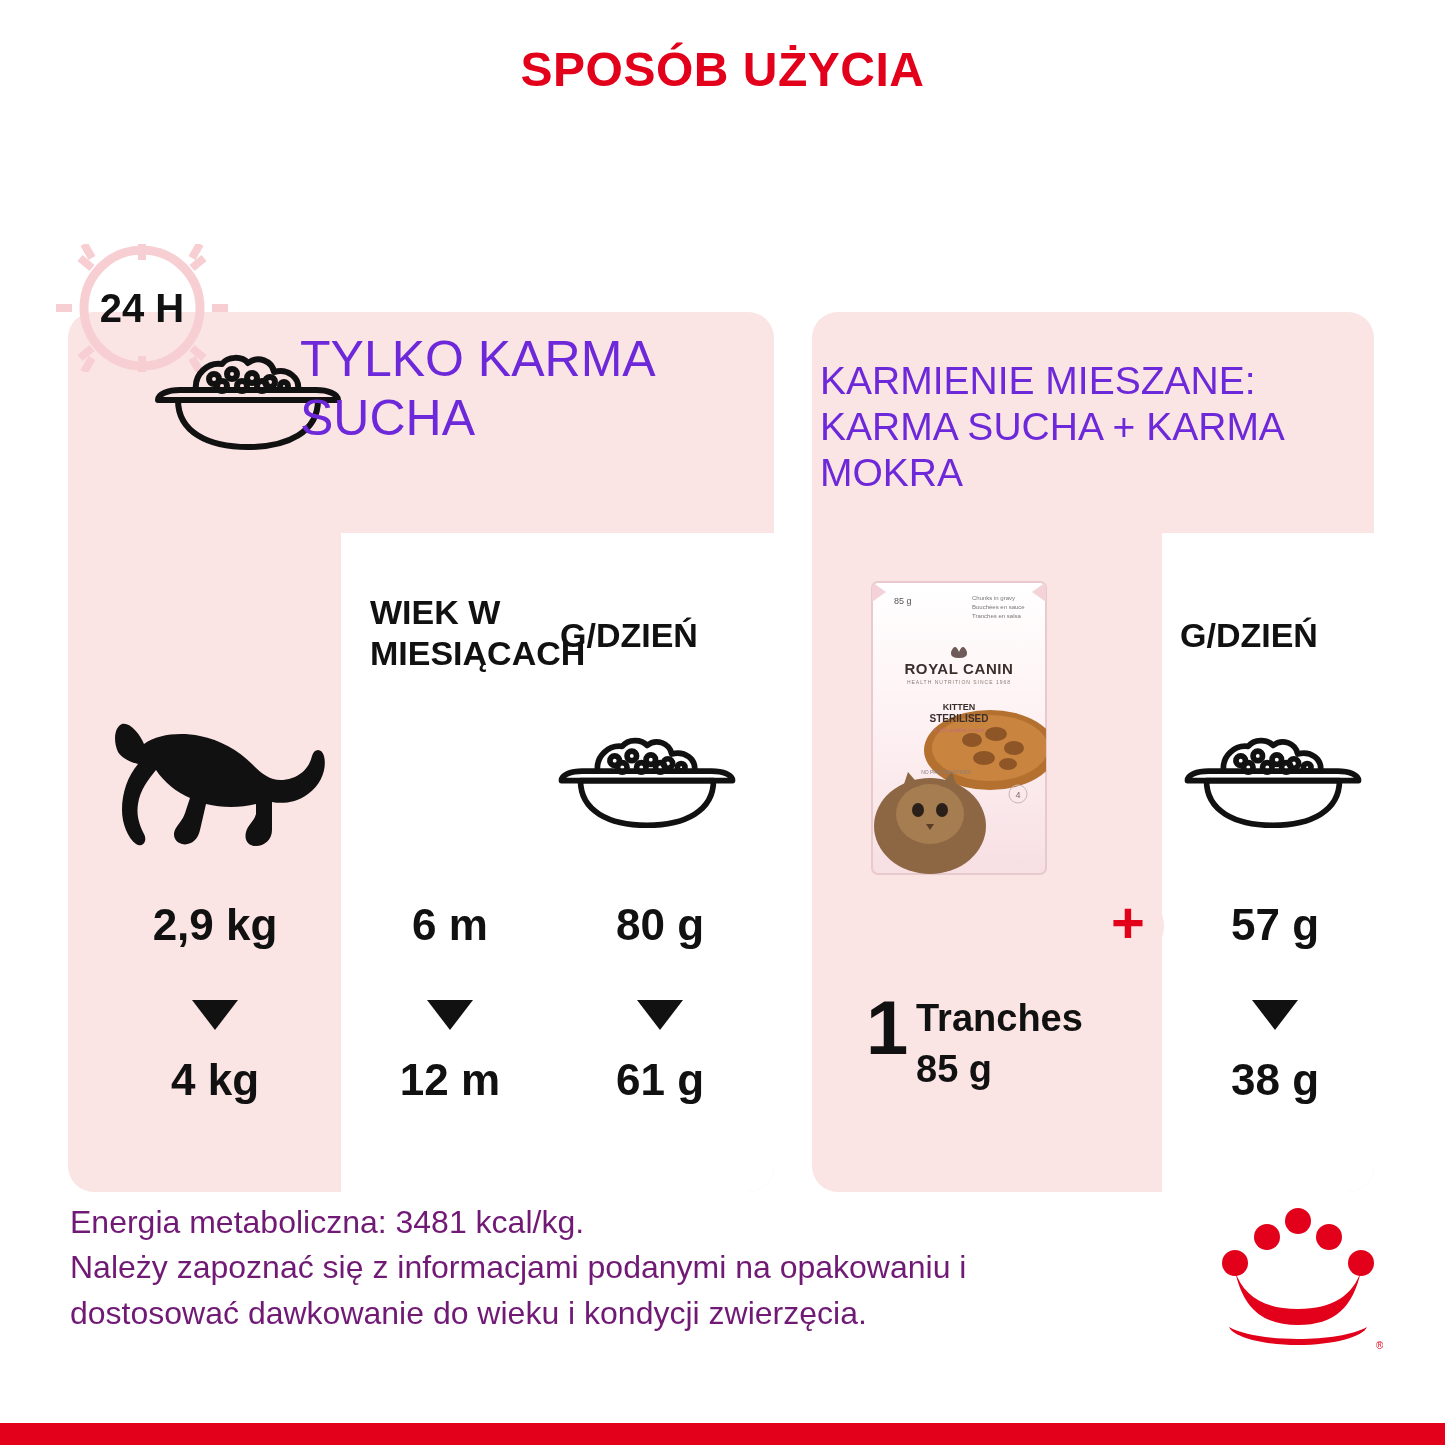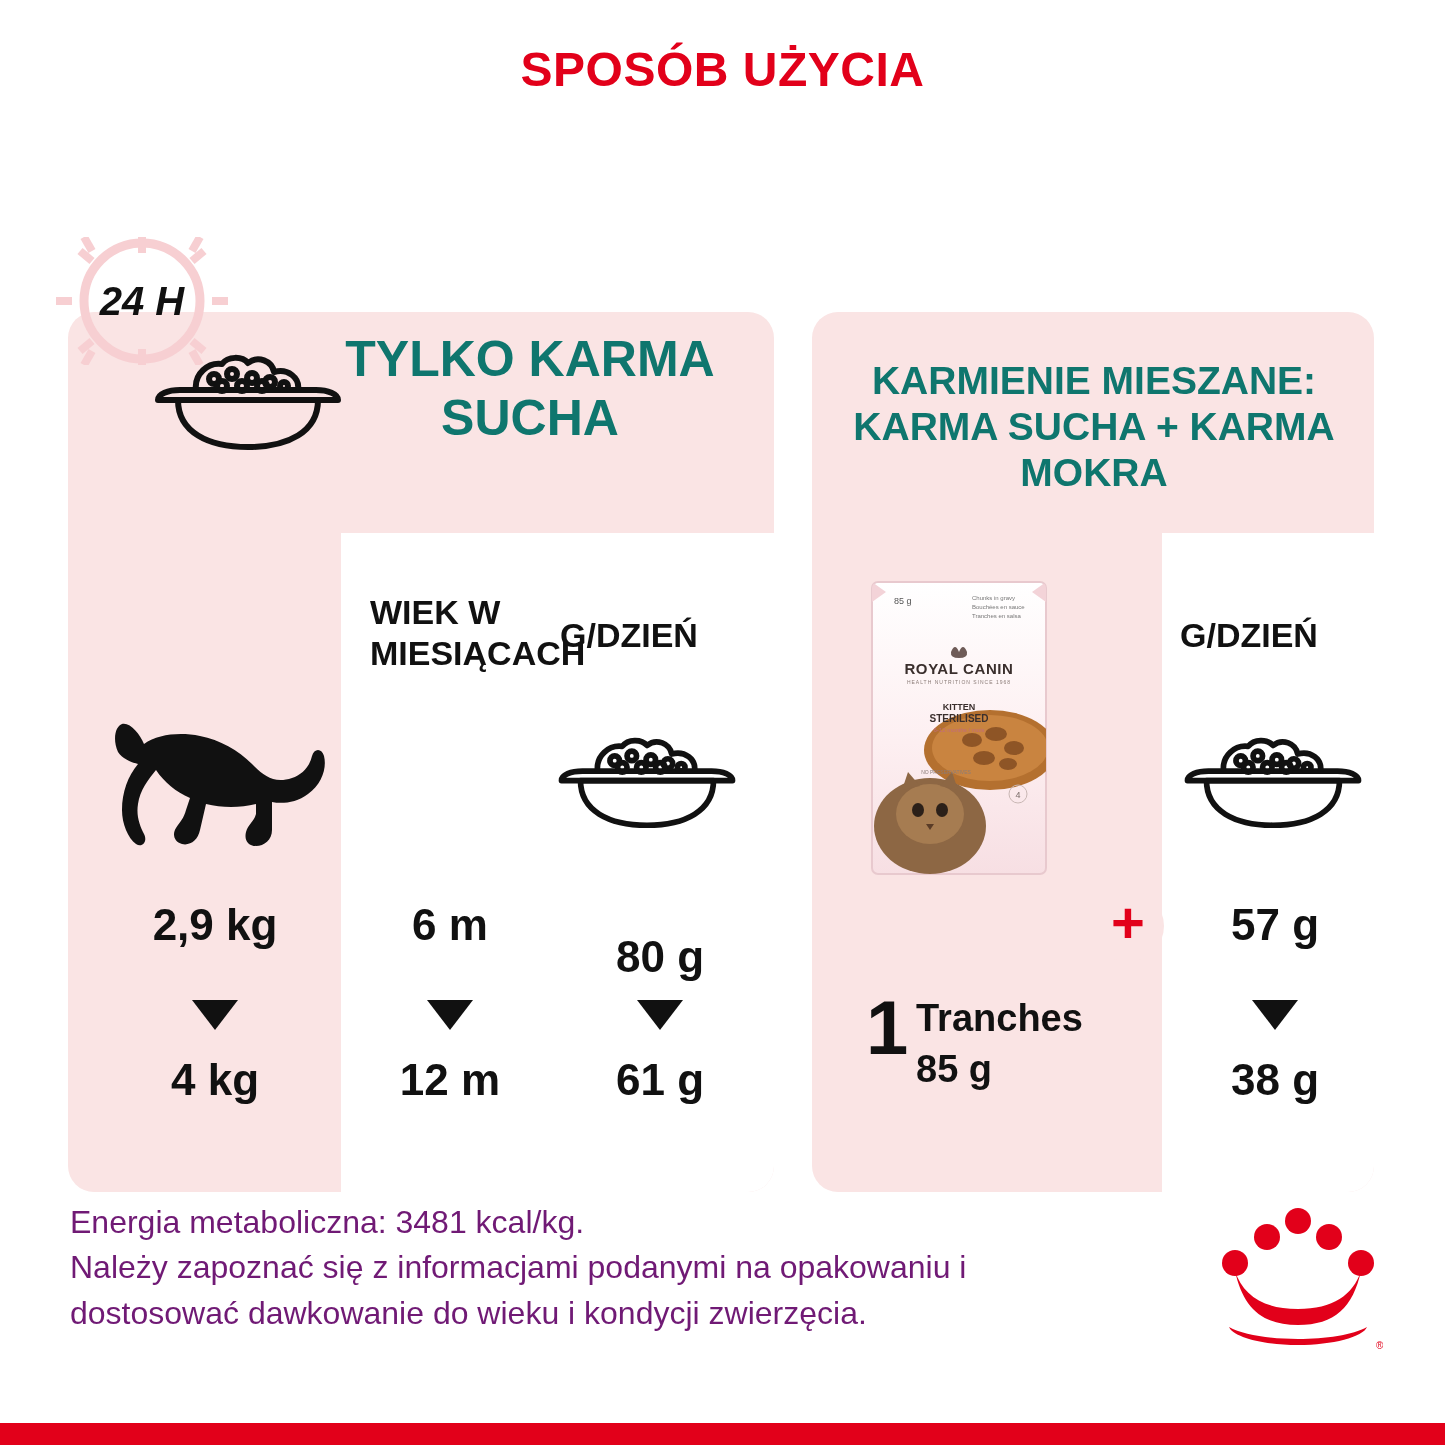--- a/index.html
+++ b/index.html
@@ -72,48 +72,47 @@
   
   .white-block.b2 {
     left: 1162px;
     width: 212px;
     border-bottom-right-radius: 26px;
   }
 
   
   .panel-heading {
     position: absolute;
-    text-align: center;
-    font-weight: bold;
+    text-align: left;
+    font-weight: normal;
     text-transform: uppercase;
     line-height: 1.18;
-    color: #0f766e;
+    color: #6d28d9;
   }
   .heading-dry {
     left: 300px;
     top: 330px;
     width: 460px;
     font-size: 50px;
   }
   .heading-mixed {
     left: 820px;
     top: 330px;
     width: 548px;
     font-size: 39px;
     margin-top: 28px;
   }
 
   
   .clock {
     position: absolute;
     left: 48px;
-    top: 237px;
+    top: 244px;
     width: 188px;
     height: 128px;
-    font-style: italic;
   }
   .clock svg { display: block; }
 
   
   .bowl { position: absolute; }
   .bowl-top { left: 148px; top: 352px; width: 200px; height: 100px; }
   .bowl-dry-col { left: 552px; top: 735px; width: 190px; height: 95px; }
   .bowl-mixed-col { left: 1178px; top: 735px; width: 190px; height: 95px; }
 
   
@@ -144,21 +143,21 @@
     position: absolute;
     font-weight: bold;
     font-size: 44px;
     color: #111;
     text-align: center;
   }
   .val-w1 { left: 85px;  top: 900px; width: 260px; }
   .val-w2 { left: 85px;  top: 1055px; width: 260px; }
   .val-a1 { left: 350px; top: 900px; width: 200px; }
   .val-a2 { left: 350px; top: 1055px; width: 200px; }
-  .val-g1 { left: 560px; top: 932px; width: 200px; }
+  .val-g1 { left: 560px; top: 900px; width: 200px; }
   .val-g2 { left: 560px; top: 1055px; width: 200px; }
   .val-m1 { left: 1175px; top: 900px; width: 200px; }
   .val-m2 { left: 1175px; top: 1055px; width: 200px; }
 
   
   .arrow {
     position: absolute;
     width: 0; height: 0;
     border-left: 23px solid transparent;
     border-right: 23px solid transparent;

